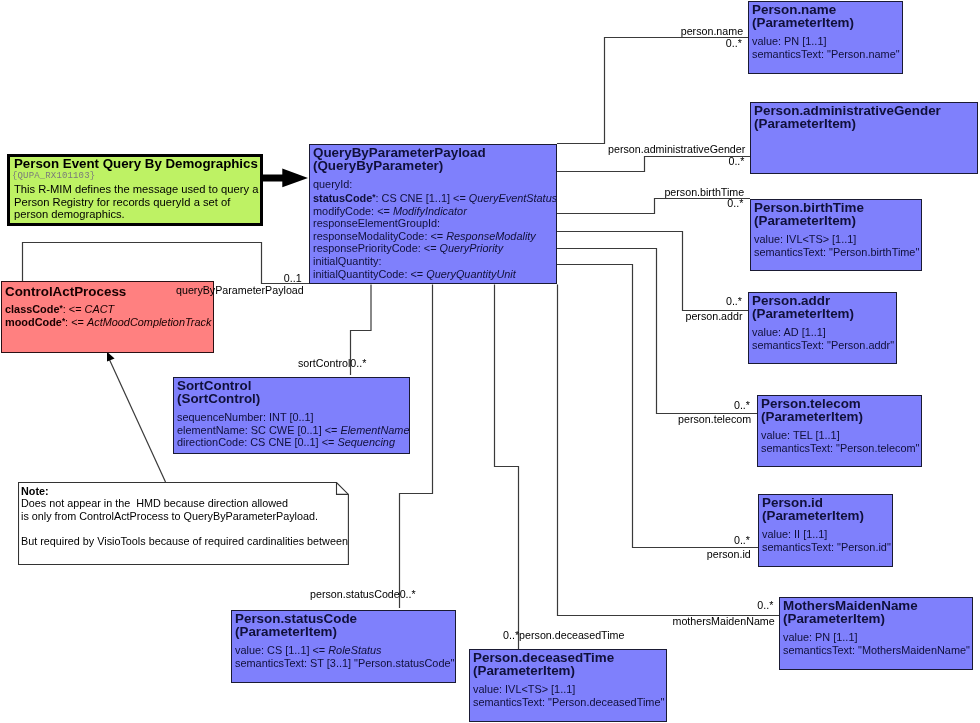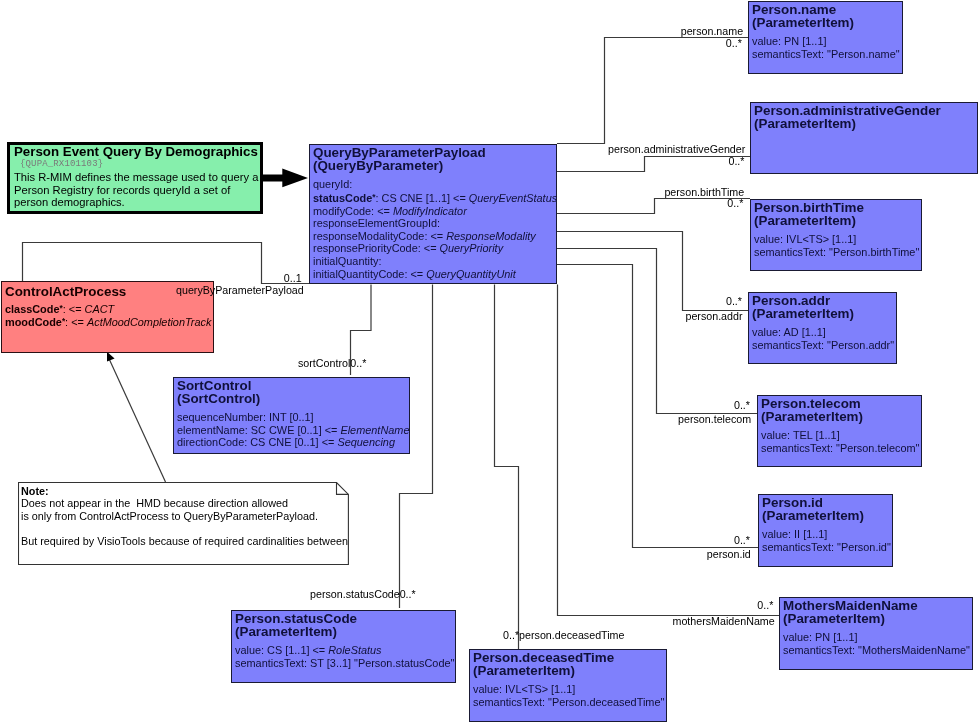--- a/index.html
+++ b/index.html
@@ -10,23 +10,23 @@
        background:#7f80fc;color:#10103a;}
   .uml .hdr{font-weight:bold;font-size:13.4px;line-height:12.6px;padding:2px 0 0 3px;white-space:nowrap;}
   .uml .attrs{font-size:10.9px;line-height:12.6px;padding:6px 16px 0 3px;white-space:nowrap;}
   .uml.nostereo .hdr{padding-top:4px;}
   .uml.nostereo .attrs{padding-top:3px;}
   .uml.red{background:#ff8080;color:#180000;border-color:#2a1014;}
   .ital{font-style:italic;}
   .bld{font-weight:bold;}
   .star{font-weight:bold;font-size:8.3px;vertical-align:2.2px;}
   .titlebox{position:absolute;box-sizing:border-box;border:3px solid #000;
-      background:#86efac;color:#000;}
+      background:#bef264;color:#000;margin-top:12px;}
   .titlebox .t1{font-weight:bold;font-size:13.3px;line-height:14px;padding:0 0 0 4px;white-space:nowrap;}
-  .titlebox .t2{font-family:"Liberation Mono",monospace;font-size:9px;line-height:10px;padding:0 0 0 10px;white-space:nowrap;color:#7a7a7a;letter-spacing:0.15px;}
+  .titlebox .t2{font-family:"Liberation Mono",monospace;font-size:9px;line-height:10px;padding:0 0 0 2px;white-space:nowrap;color:#7a7a7a;letter-spacing:0.15px;}
   .titlebox .t3{font-size:11.2px;line-height:12.6px;padding:2px 0 0 4px;white-space:nowrap;}
   .note{position:absolute;box-sizing:border-box;color:#000;}
   .note .body{position:relative;font-size:10.8px;line-height:12.45px;padding:3px 0 0 3px;white-space:pre;}
   svg.wires{position:absolute;left:0;top:0;overflow:visible;pointer-events:none;}
   .lbl{position:absolute;font-size:10.7px;line-height:11px;color:#000;white-space:nowrap;}
   .lbl.r{transform:translateX(-100%);}
 </style>
 </head>
 <body>
 

